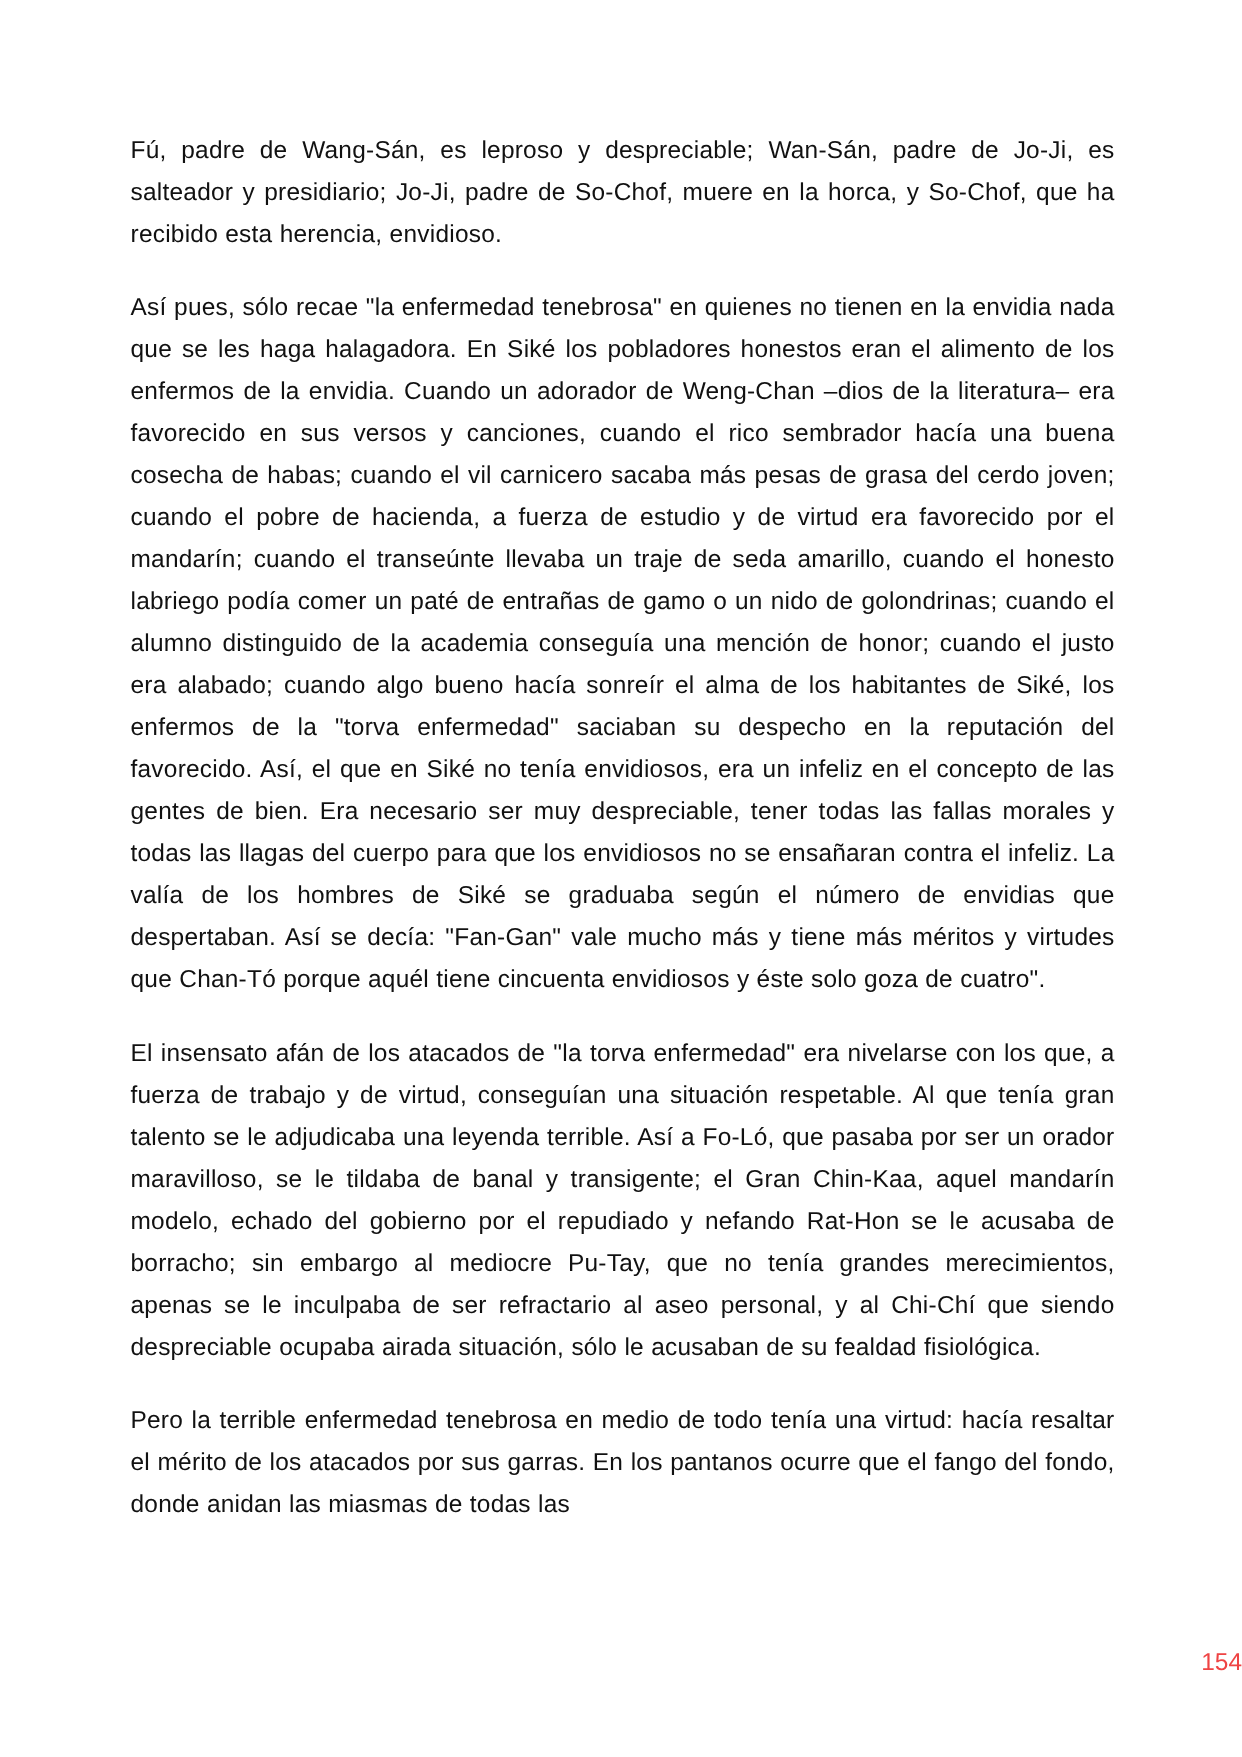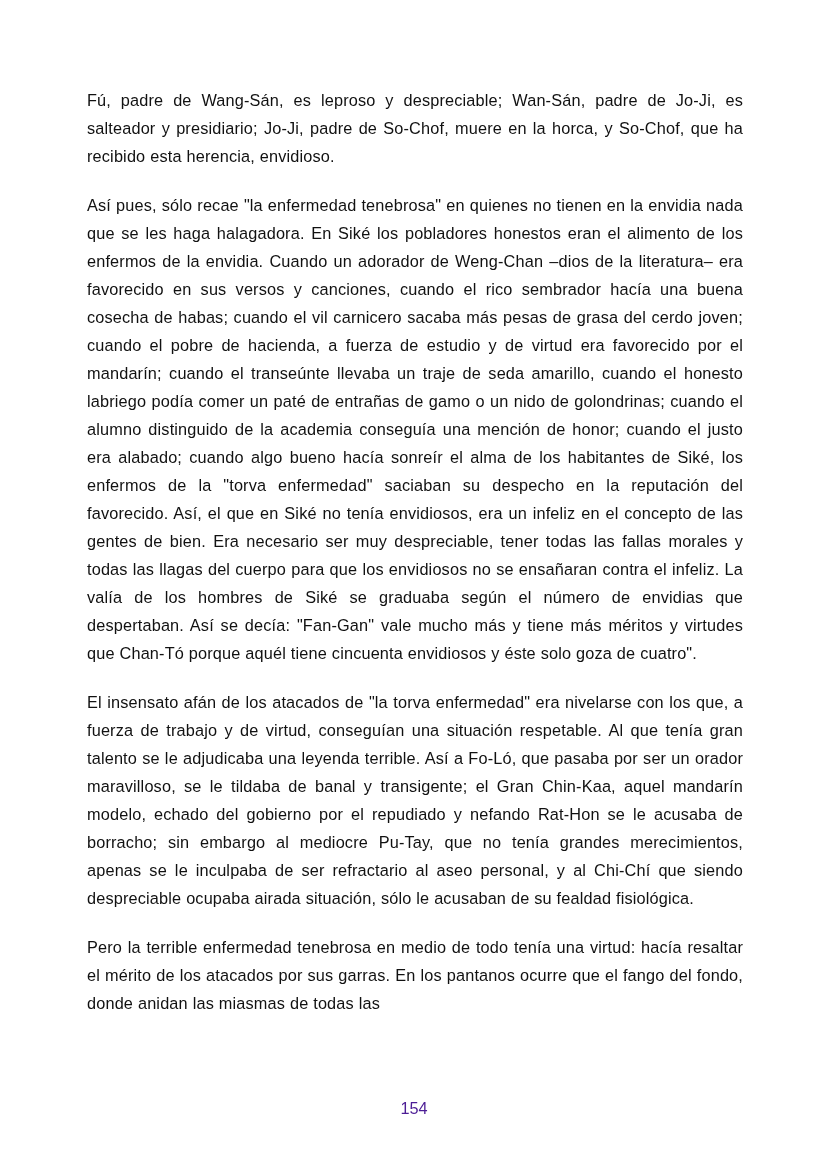--- a/index.html
+++ b/index.html
@@ -46,24 +46,24 @@
 
   .paragraph:last-of-type {
     margin-bottom: 4px;
   }
 
   .page-number {
     position: absolute;
     left: 0;
     right: 0;
     top: 1098px;
-    text-align: center;
+    text-align: right;
     font-size: 16.3px;
     line-height: 20px;
-    color: #4c1d95;
+    color: #ef4444;
     font-family: "Liberation Sans", sans-serif;
   }
 </style>
 </head>
 <body>
 
 <div class="page">
 
   <div class="text-column">
     <p class="paragraph">Fú, padre de Wang-Sán, es leproso y despreciable; Wan-Sán, padre de Jo-Ji, es salteador y presidiario; Jo-Ji, padre de So-Chof, muere en la horca, y So-Chof, que ha recibido esta herencia, envidioso.</p>

